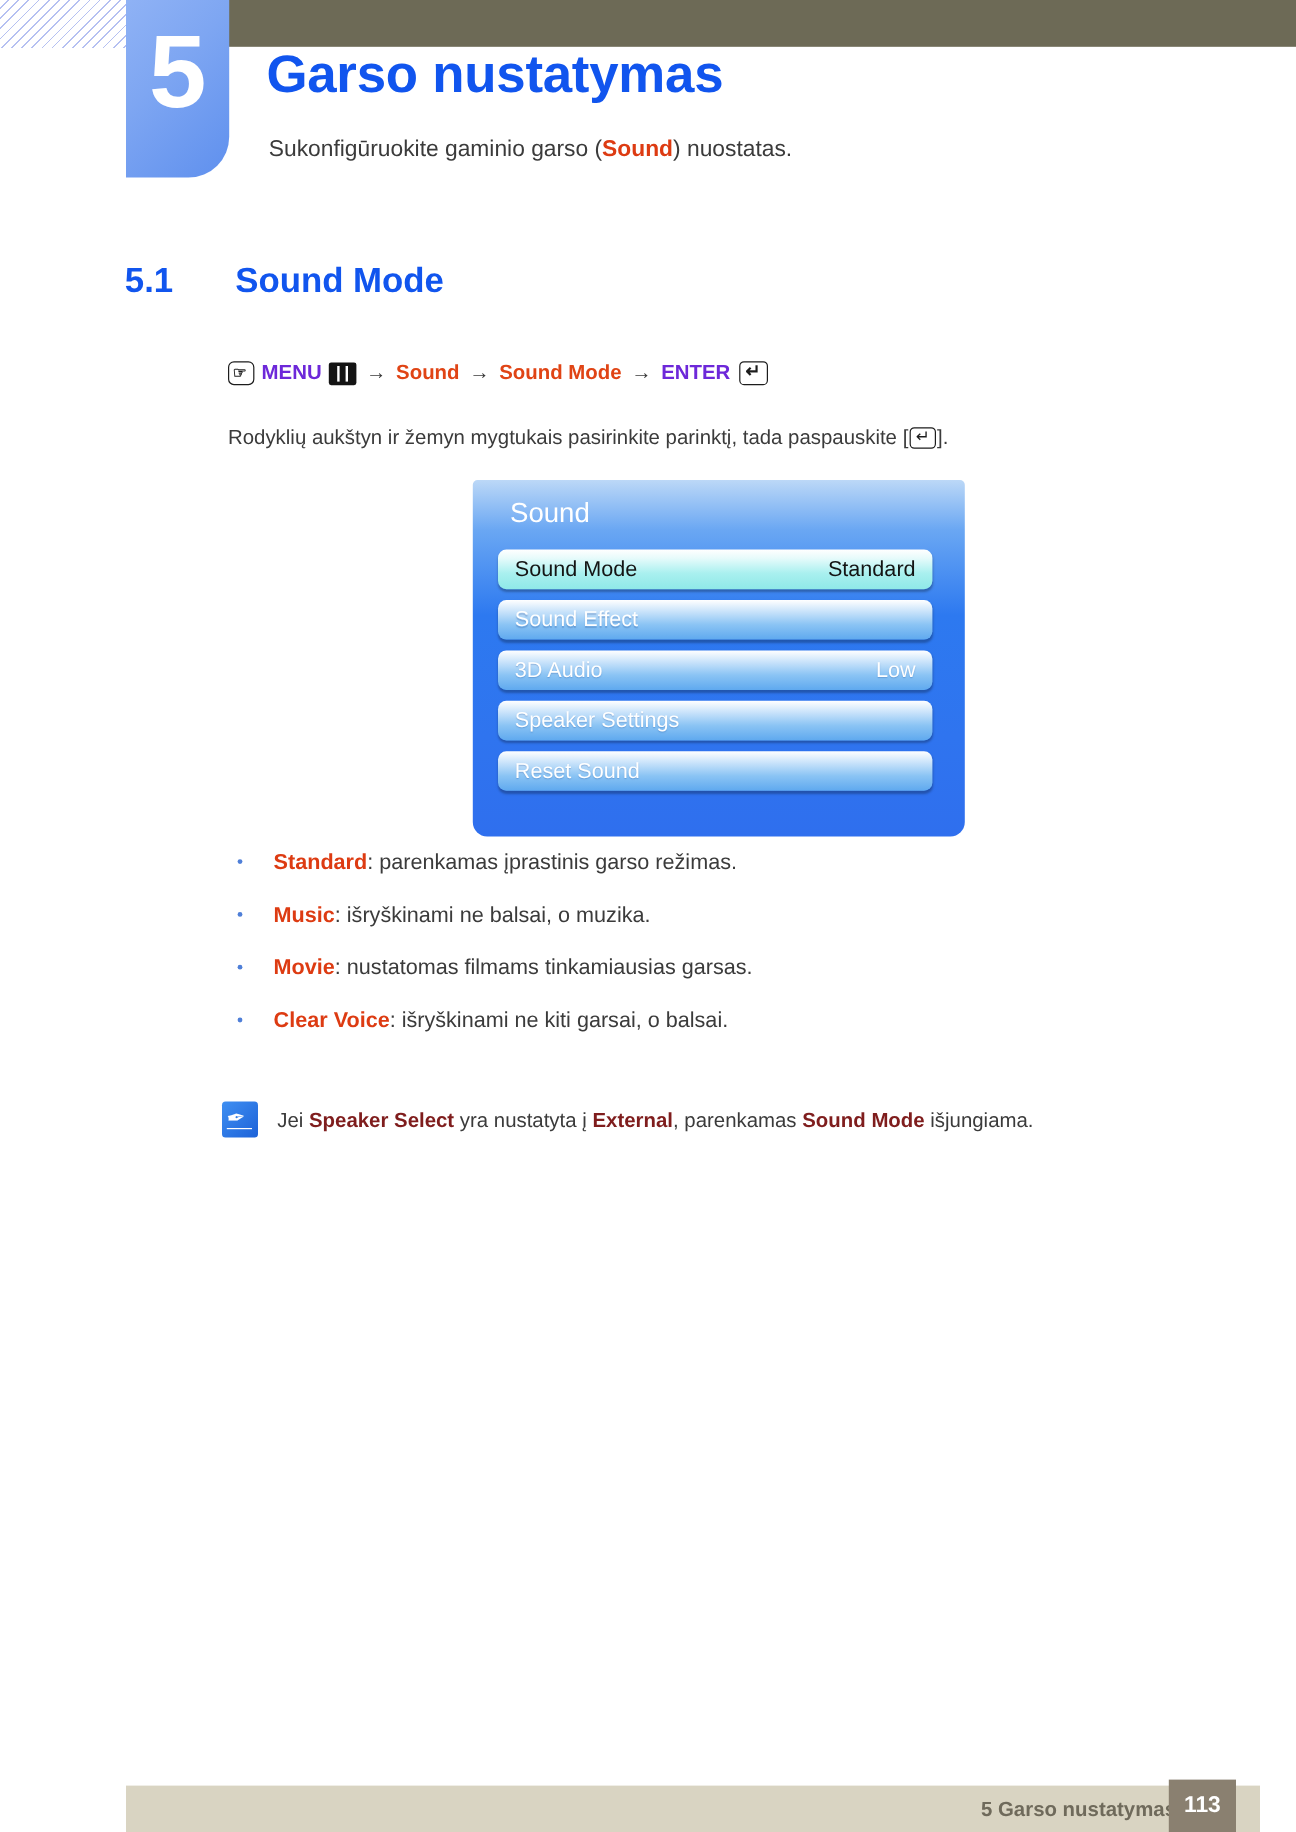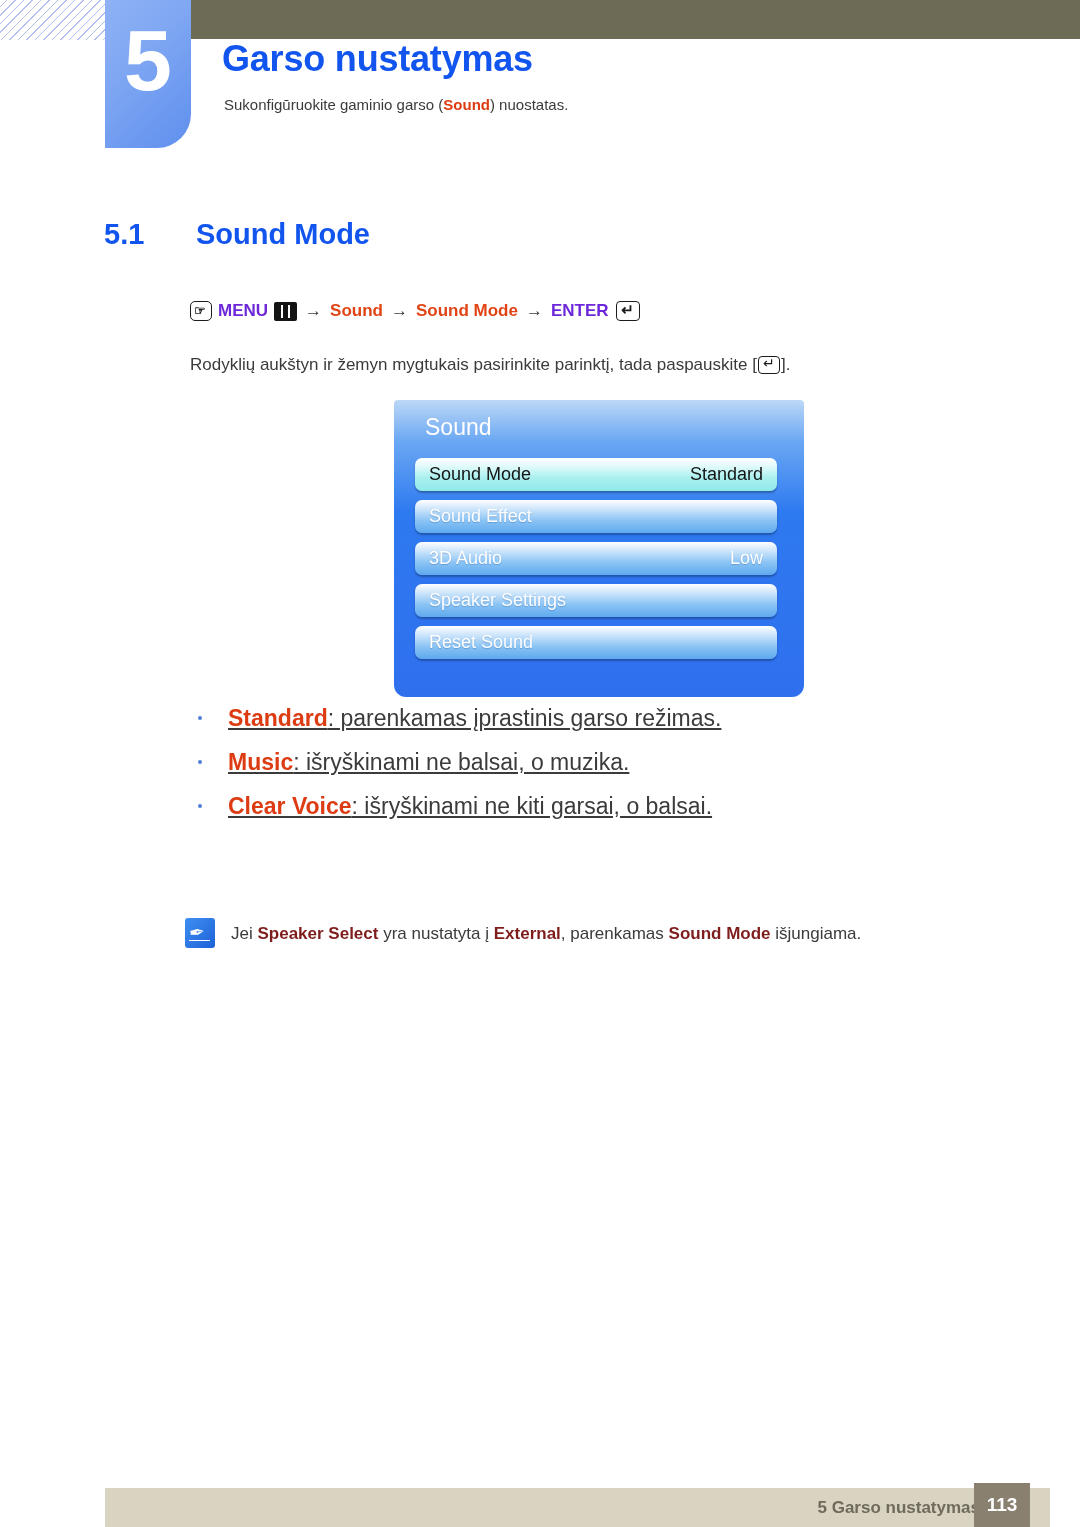--- a/index.html
+++ b/index.html
@@ -50,29 +50,29 @@
     line-height: 104px;
     font-weight: bold;
     color: #ffffff;
     font-family: "Liberation Sans", sans-serif;
   }
 
   
   .chapter-title {
     position: absolute;
     left: 222px; top: 38px;
-    font-size: 36px;
+    font-size: 44px;
     font-weight: bold;
     color: #1155ee;
     letter-spacing: -0.2px;
   }
   .chapter-desc {
     position: absolute;
-    left: 224px; top: 96px;
-    font-size: 15px;
+    left: 224px; top: 114px;
+    font-size: 19px;
     color: #3b3b3b;
   }
   .kw-red { color: #dd3b12; font-weight: bold; }
 
   
   .sec-head {
     position: absolute;
     left: 104px; top: 218px;
     font-size: 29px;
     font-weight: bold;
@@ -215,24 +215,23 @@
   
   .bullets {
     position: absolute;
     left: 190px; top: 705px;
     width: 812px;
   }
   .bullet {
     position: relative;
     padding-left: 38px;
     margin-bottom: 17px;
-    font-size: 23px;
+    font-size: 18px;
     color: #3b3b3b;
     line-height: 27px;
-    text-decoration: underline;
   }
   .bullet::before {
     content: "";
     position: absolute;
     left: 8px; top: 11px;
     width: 4px; height: 4px;
     background: #4f7fd8;
     border-radius: 50%;
   }
   .bullet .term { color: #dd3b12; font-weight: bold; }
@@ -379,20 +378,23 @@
 </div>
 
 <div class="bullets">
   <div class="bullet">
     <span class="term">Standard</span><span>: parenkamas įprastinis garso režimas.</span>
   </div>
   <div class="bullet">
     <span class="term">Music</span><span>: išryškinami ne balsai, o muzika.</span>
   </div>
   <div class="bullet">
+    <span class="term">Movie</span><span>: nustatomas filmams tinkamiausias garsas.</span>
+  </div>
+  <div class="bullet">
     <span class="term">Clear Voice</span><span>: išryškinami ne kiti garsai, o balsai.</span>
   </div>
 </div>
 
 <div class="note">
   <div class="note-icon">
     <span class="quill">✒</span>
     <span class="ruleline"></span>
   </div>
   <div class="note-text">

